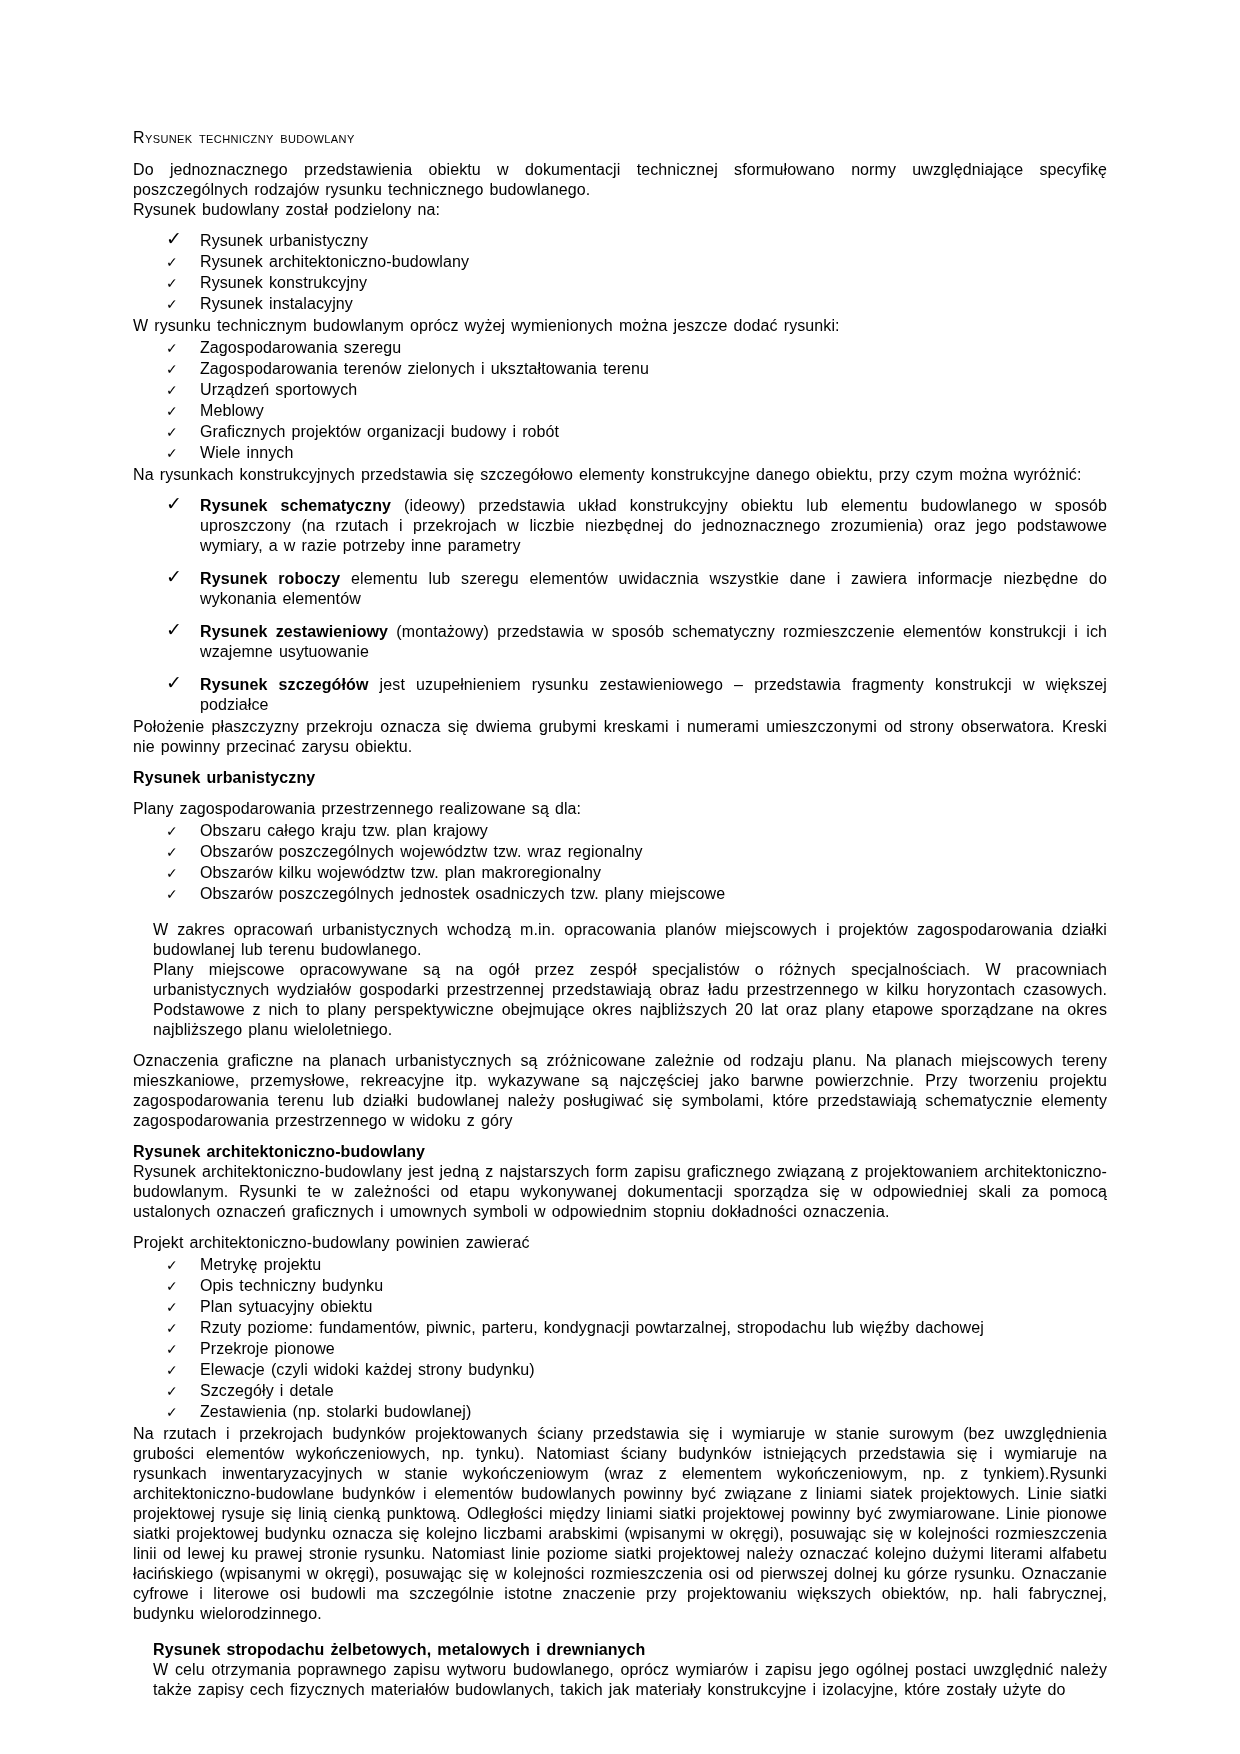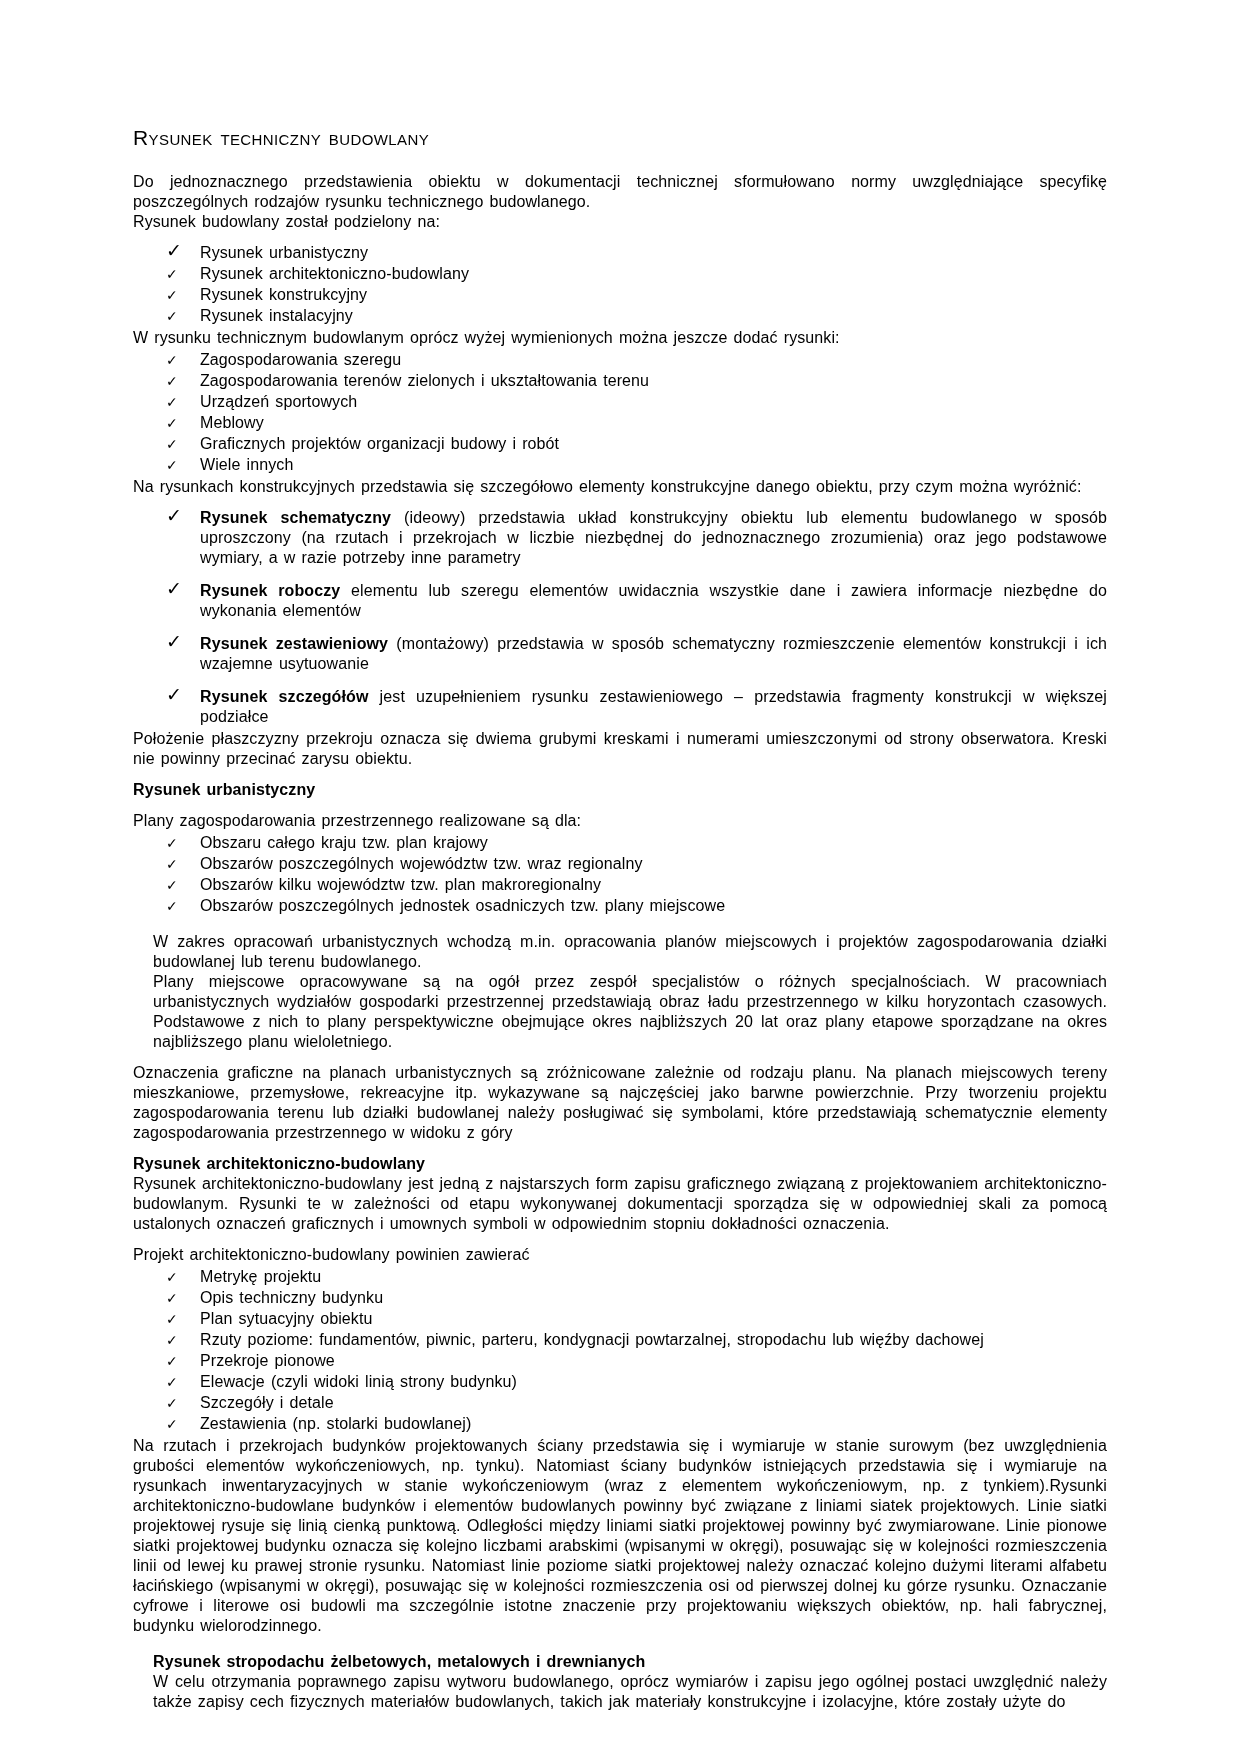--- a/index.html
+++ b/index.html
@@ -13,23 +13,23 @@
     color: #000000;
     font-family: "Liberation Sans", "DejaVu Sans", sans-serif;
     font-size: 16px;
     line-height: 20px;
     letter-spacing: 0.1px;
     word-spacing: 1.5px;
     padding: 128px 133px 60px 133px;
   }
   .doc-title {
     font-variant: small-caps;
-    font-size: 21px;
+    font-size: 16px;
     letter-spacing: 0.4px;
-    margin-bottom: 24px;
+    margin-bottom: 12px;
   }
   .block { margin-bottom: 11px; }
   .para { text-align: justify; }
   .checklist { list-style: none; margin: 6px 0 2px 0; }
   .check-item { position: relative; padding-left: 67px; margin-bottom: 1px; }
   .check {
     position: absolute;
     left: 33px;
     top: 0;
     font-size: 14px;
@@ -182,21 +182,21 @@
     <li class="check-item">
       <span class="check">✓</span>
       <span>Rzuty poziome: fundamentów, piwnic, parteru, kondygnacji powtarzalnej, stropodachu lub więźby dachowej</span>
     </li>
     <li class="check-item">
       <span class="check">✓</span>
       <span>Przekroje pionowe</span>
     </li>
     <li class="check-item">
       <span class="check">✓</span>
-      <span>Elewacje (czyli widoki linią strony budynku)</span>
+      <span>Elewacje (czyli widoki każdej strony budynku)</span>
     </li>
     <li class="check-item">
       <span class="check">✓</span>
       <span>Szczegóły i detale</span>
     </li>
     <li class="check-item">
       <span class="check">✓</span>
       <span>Zestawienia (np. stolarki budowlanej)</span>
     </li>
   </ul>

